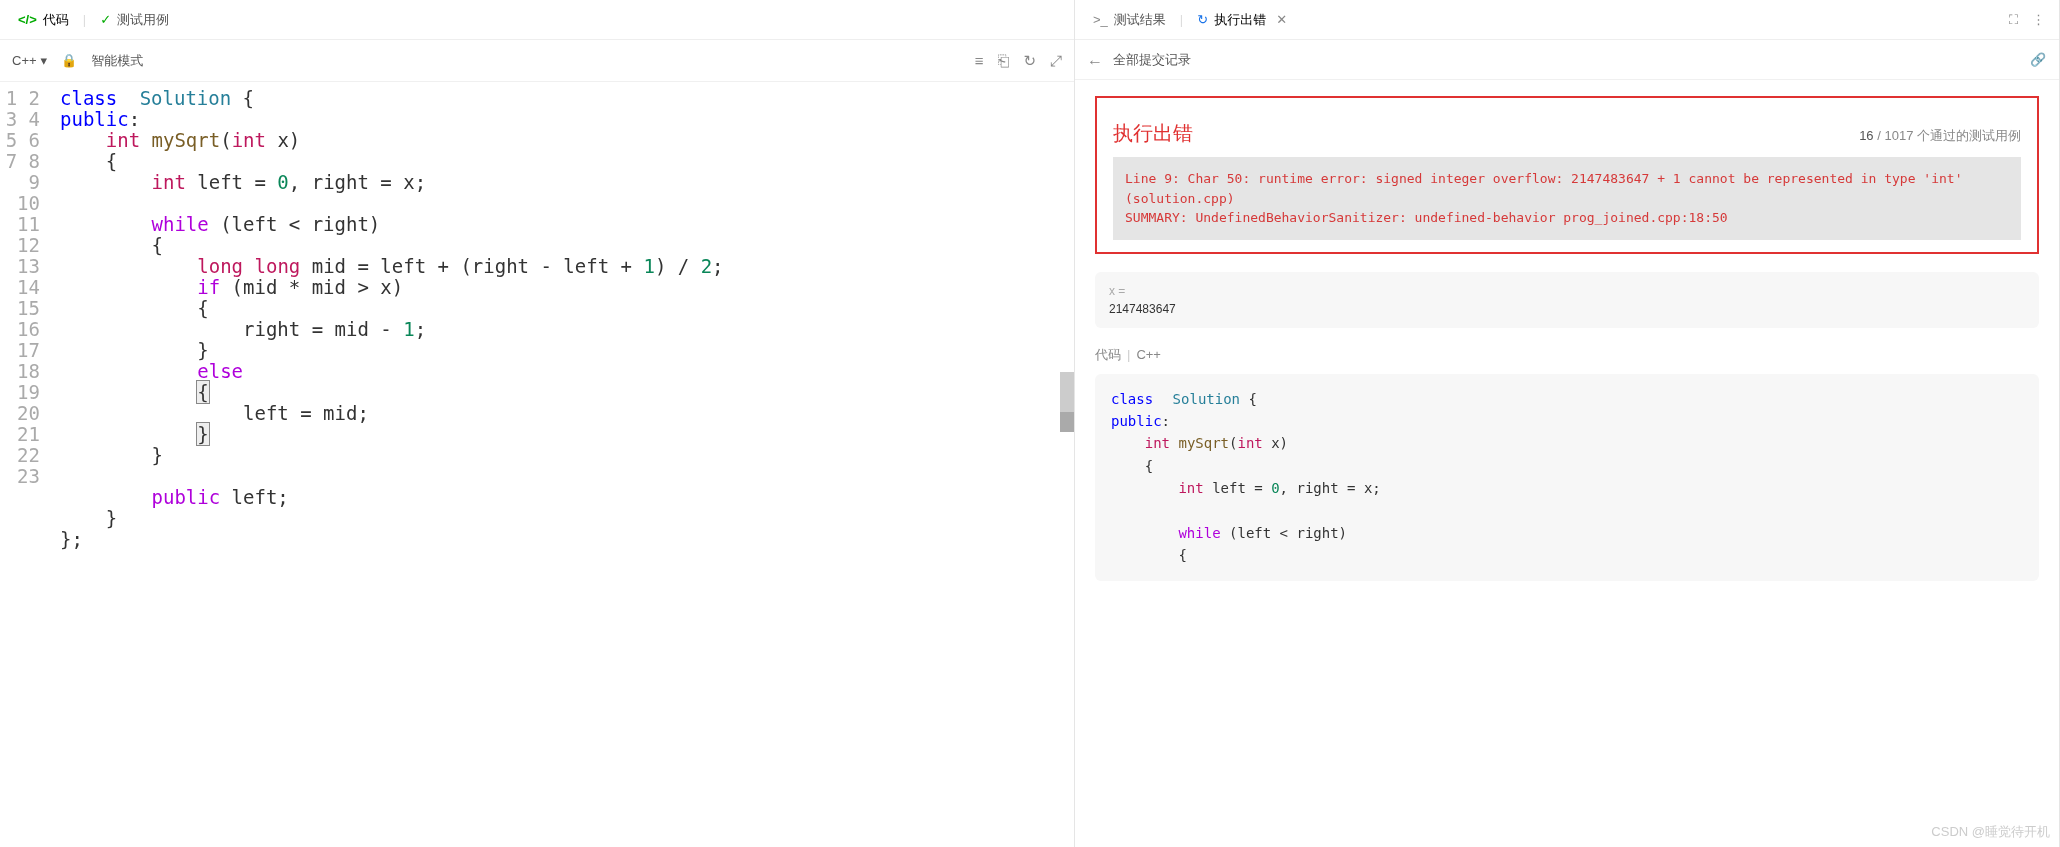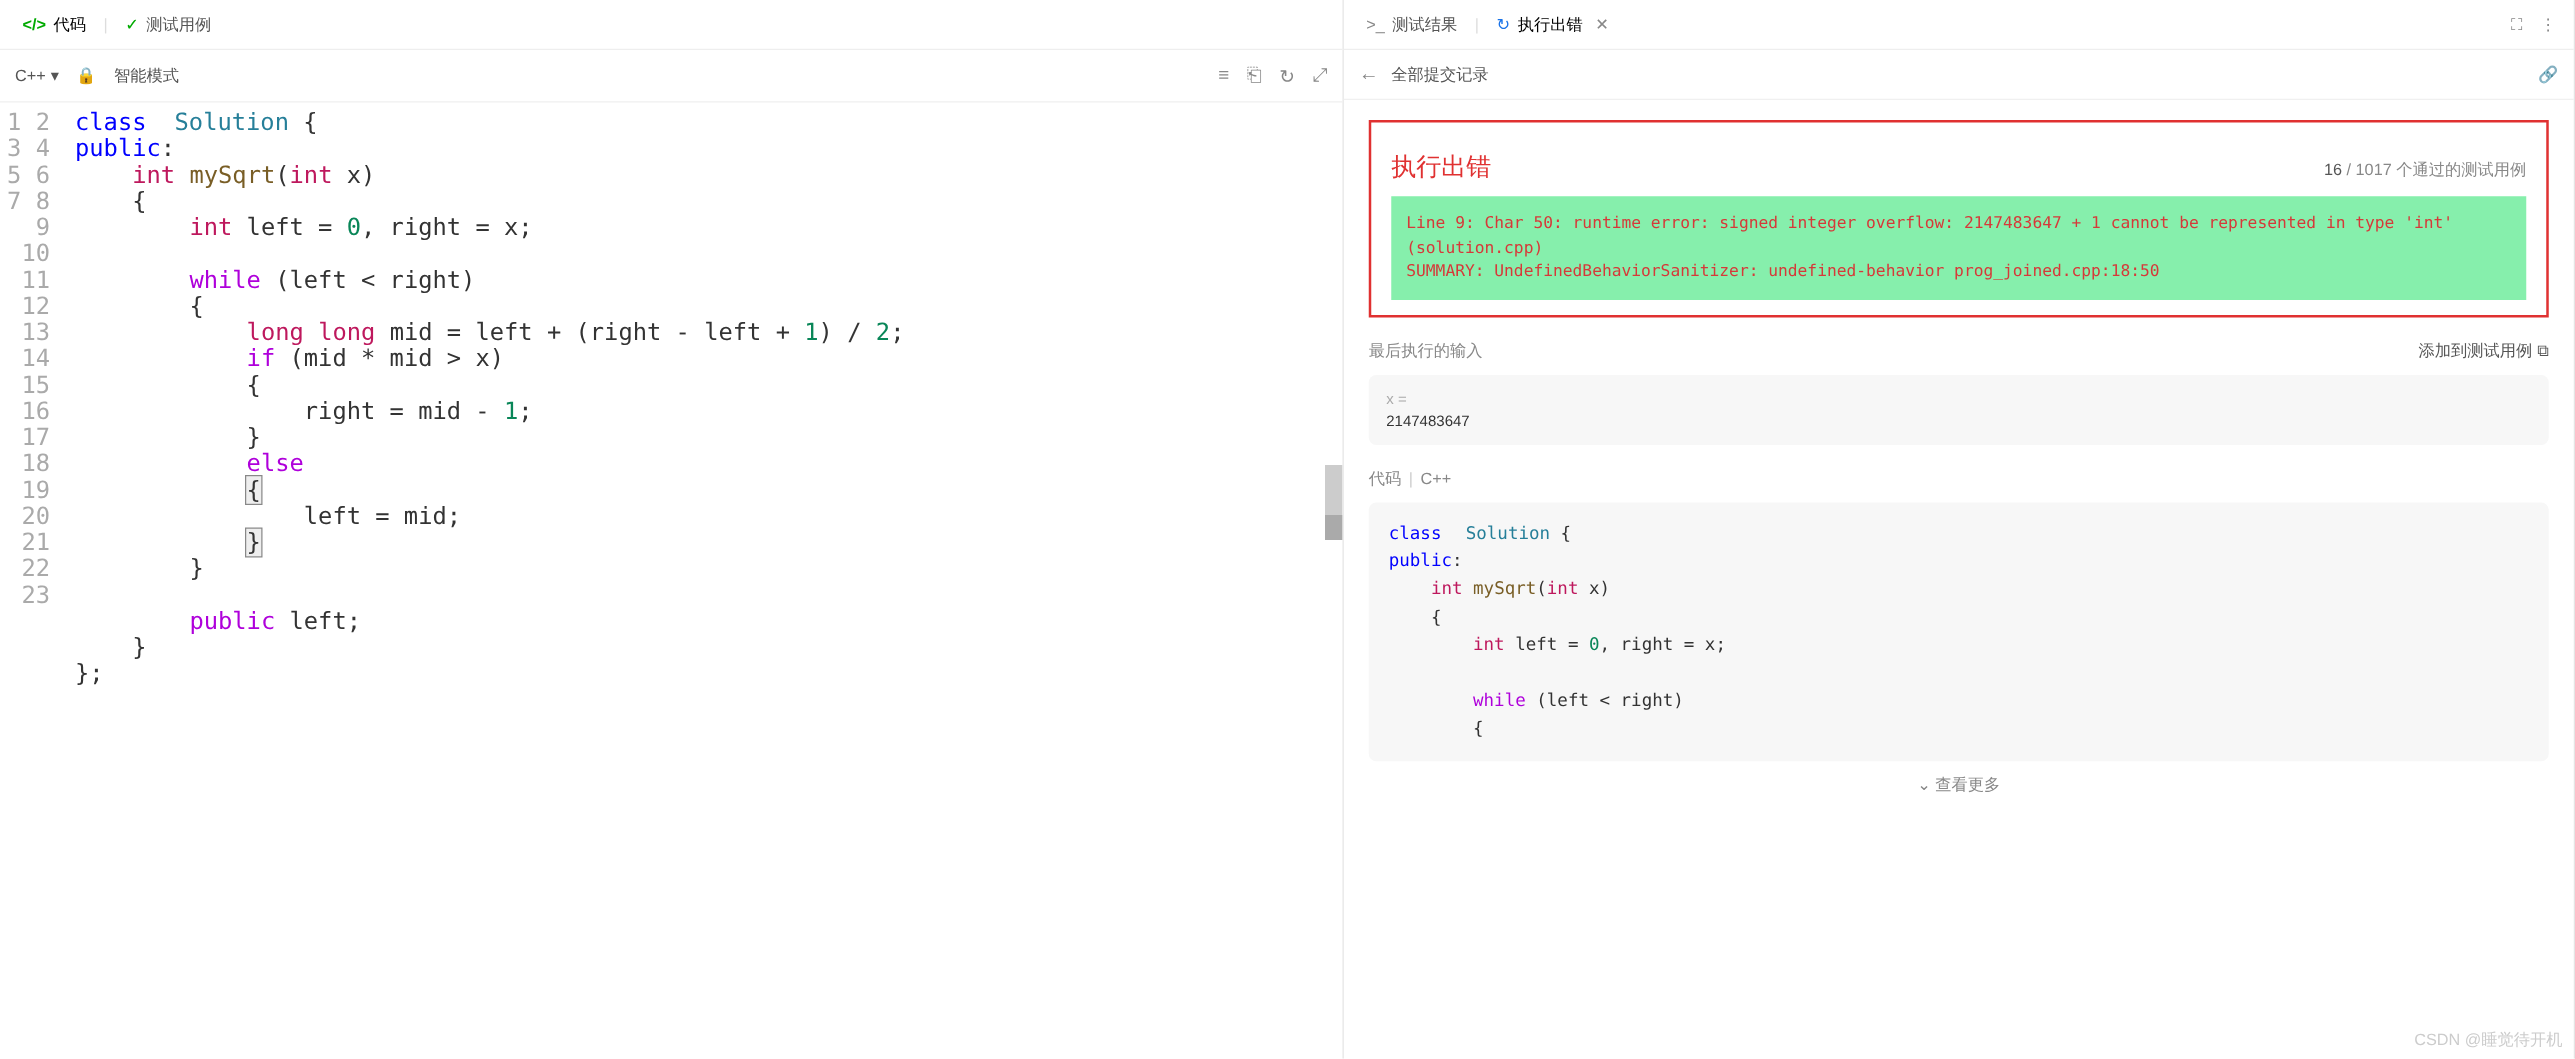--- a/index.html
+++ b/index.html
@@ -35,21 +35,21 @@
 .mark-minimap2 { position: absolute; right: 0; width: 14px; height: 20px; background: #aaa; top: 330px; }
 .nav-row { height: 40px; display: flex; align-items: center; padding: 0 12px; gap: 10px; color: #555; border-bottom: 1px solid #f0f0f0; }
 .back-arrow { color: #888; cursor: pointer; font-size: 16px; }
 .link-icon { color: #888; cursor: pointer; }
 .result-body { flex: 1; padding: 16px 20px; overflow: auto; }
 .error-box { border: 2px solid #e03131; padding: 12px 16px; margin-bottom: 18px; }
 .error-head { display: flex; justify-content: space-between; align-items: baseline; margin-bottom: 10px; }
 .error-title { color: #e03131; font-size: 20px; font-weight: 500; }
 .error-stats { color: #888; font-size: 13px; margin-top: 17px; }
 .error-stats .n1 { color: #555; }
-.error-msg { background: #86efac; color: #d63939; padding: 12px; font-family: Consolas, Monaco, monospace; font-size: 13px; line-height: 1.5; white-space: pre-wrap; }
+.error-msg { background: #e5e5e5; color: #d63939; padding: 12px; font-family: Consolas, Monaco, monospace; font-size: 13px; line-height: 1.5; white-space: pre-wrap; }
 .section-head { display: flex; justify-content: space-between; align-items: center; color: #888; margin: 14px 0 10px; }
 .add-link { color: #555; display: flex; align-items: center; gap: 4px; cursor: pointer; }
 .input-box { background: #f7f7f7; border-radius: 6px; padding: 12px 14px; margin-bottom: 18px; }
 .input-label { color: #aaa; font-size: 12px; margin-bottom: 4px; }
 .input-val { color: #333; font-size: 12px; }
 .code-head { color: #888; margin-bottom: 10px; }
 .code-head .sep { margin: 0 6px; color: #ccc; }
 .code-block { background: #f7f7f7; border-radius: 6px; padding: 14px 16px; font-family: Consolas, Monaco, monospace; font-size: 14px; line-height: 1.6; white-space: pre; }
 .more-row { text-align: center; color: #888; padding: 10px 0 0; cursor: pointer; }
 .watermark { position: fixed; bottom: 6px; right: 10px; color: #ccc; font-size: 13px; }
@@ -160,42 +160,32 @@
       <div class="error-head">
         <div class="error-title">执行出错</div>
         <div class="error-stats">
           <span class="n1">16</span> / <span>1017</span> <span>个通过的测试用例</span>
         </div>
       </div>
       <div class="error-msg">Line 9: Char 50: runtime error: signed integer overflow: 2147483647 + 1 cannot be represented in type 'int' (solution.cpp)
 SUMMARY: UndefinedBehaviorSanitizer: undefined-behavior prog_joined.cpp:18:50</div>
     </div>
 
-    <div class="section-head">
-      <span>最后执行的输入</span>
-      <span class="add-link">
-        <span>添加到测试用例</span>
-        <span>⧉</span>
-      </span>
-    </div>
     <div class="input-box">
       <div class="input-label">x =</div>
       <div class="input-val">2147483647</div>
     </div>
 
     <div class="code-head">
       <span>代码</span><span class="sep">|</span><span>C++</span>
     </div>
     <div class="code-block"><span class="kw">class</span> <span class="cls">Solution</span> {
 <span class="kw">public</span>:
     <span class="type">int</span> <span class="fn">mySqrt</span>(<span class="type">int</span> x)
     {
         <span class="type">int</span> left = <span class="num">0</span>, right = x;
 
         <span class="ctrl">while</span> (left &lt; right)
         {</div>
-    <div class="more-row">
-      <span>⌄</span> <span>查看更多</span>
-    </div>
   </div>
 </div>
 
 <div class="watermark">CSDN @睡觉待开机</div>
 
 </body></html>

